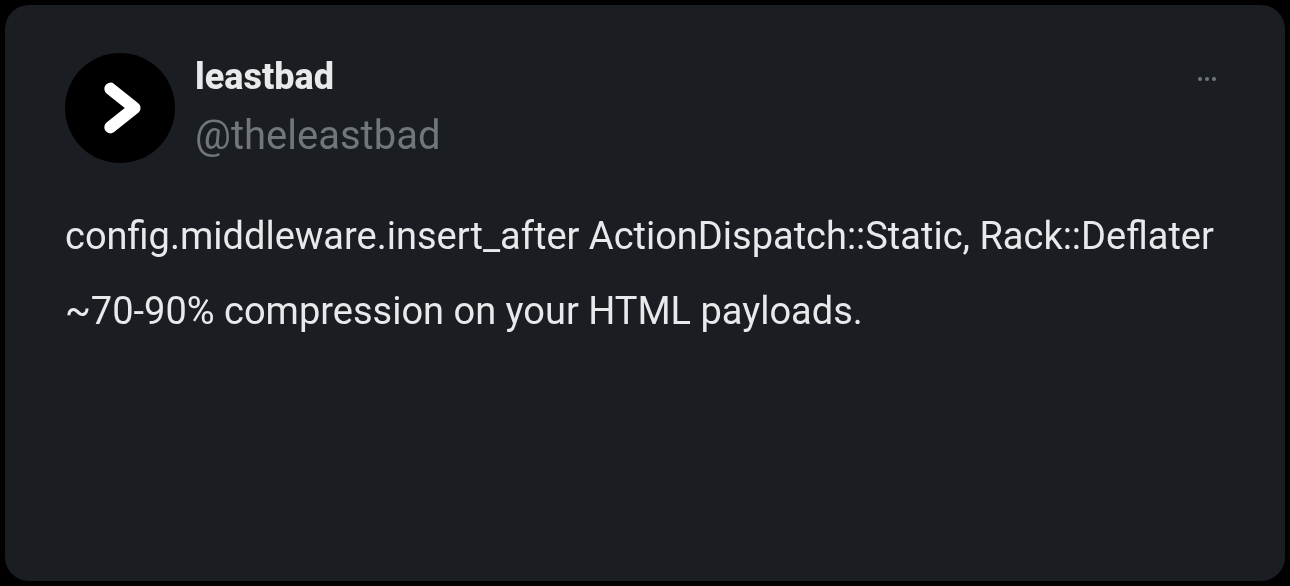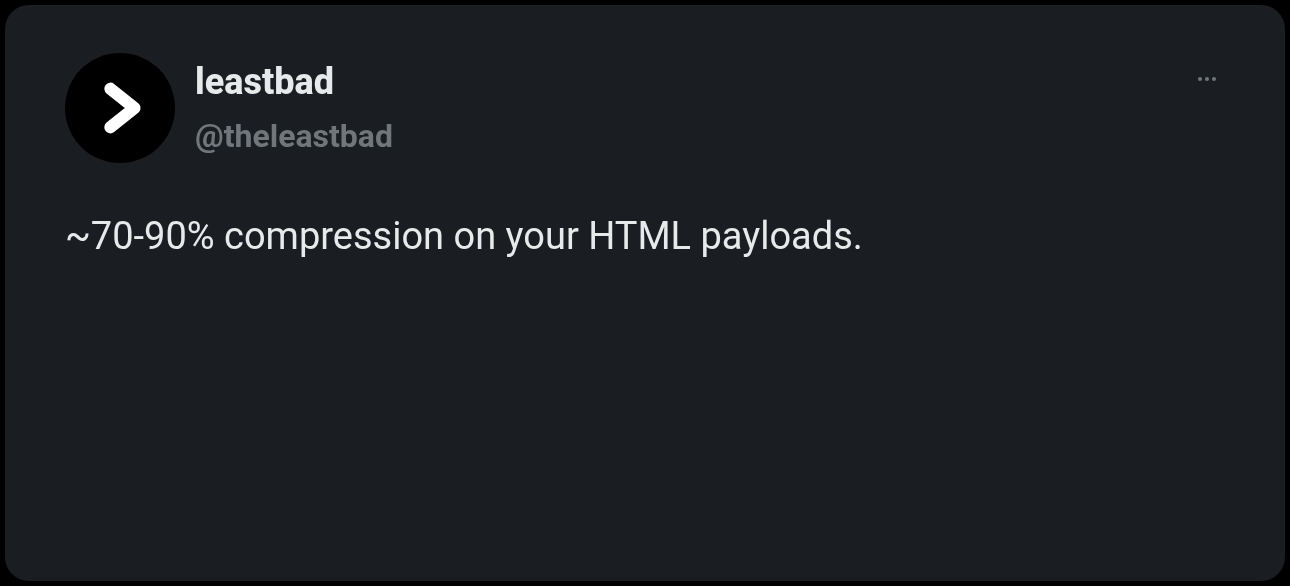--- a/index.html
+++ b/index.html
@@ -50,22 +50,22 @@
       gap: 13px;
     }
     .display-name {
       color: #e7e9ea;
       font-size: 36px;
       font-weight: 800;
       line-height: 1.2;
     }
     .handle {
       color: #71767b;
-      font-size: 32px;
-      font-weight: 700;
+      font-size: 40px;
+      font-weight: 400;
       line-height: 1.2;
     }
     .more-button {
       position: absolute;
       top: 56px;
       right: 60px;
       color: #71767b;
       cursor: pointer;
       padding: 6px;
       border-radius: 50%;
@@ -108,15 +108,16 @@
 
   <div class="more-button">
     <svg viewBox="0 0 24 24" fill="currentColor">
       <circle cx="5" cy="12" r="2"></circle>
       <circle cx="12" cy="12" r="2"></circle>
       <circle cx="19" cy="12" r="2"></circle>
     </svg>
   </div>
 
   <div class="tweet-body">
+    <div class="tweet-paragraph">config.middleware.insert_after ActionDispatch::Static, Rack::Deflater</div>
     <div class="tweet-paragraph">~70-90% compression on your HTML payloads.</div>
   </div>
 </div>
 
 </body></html>

